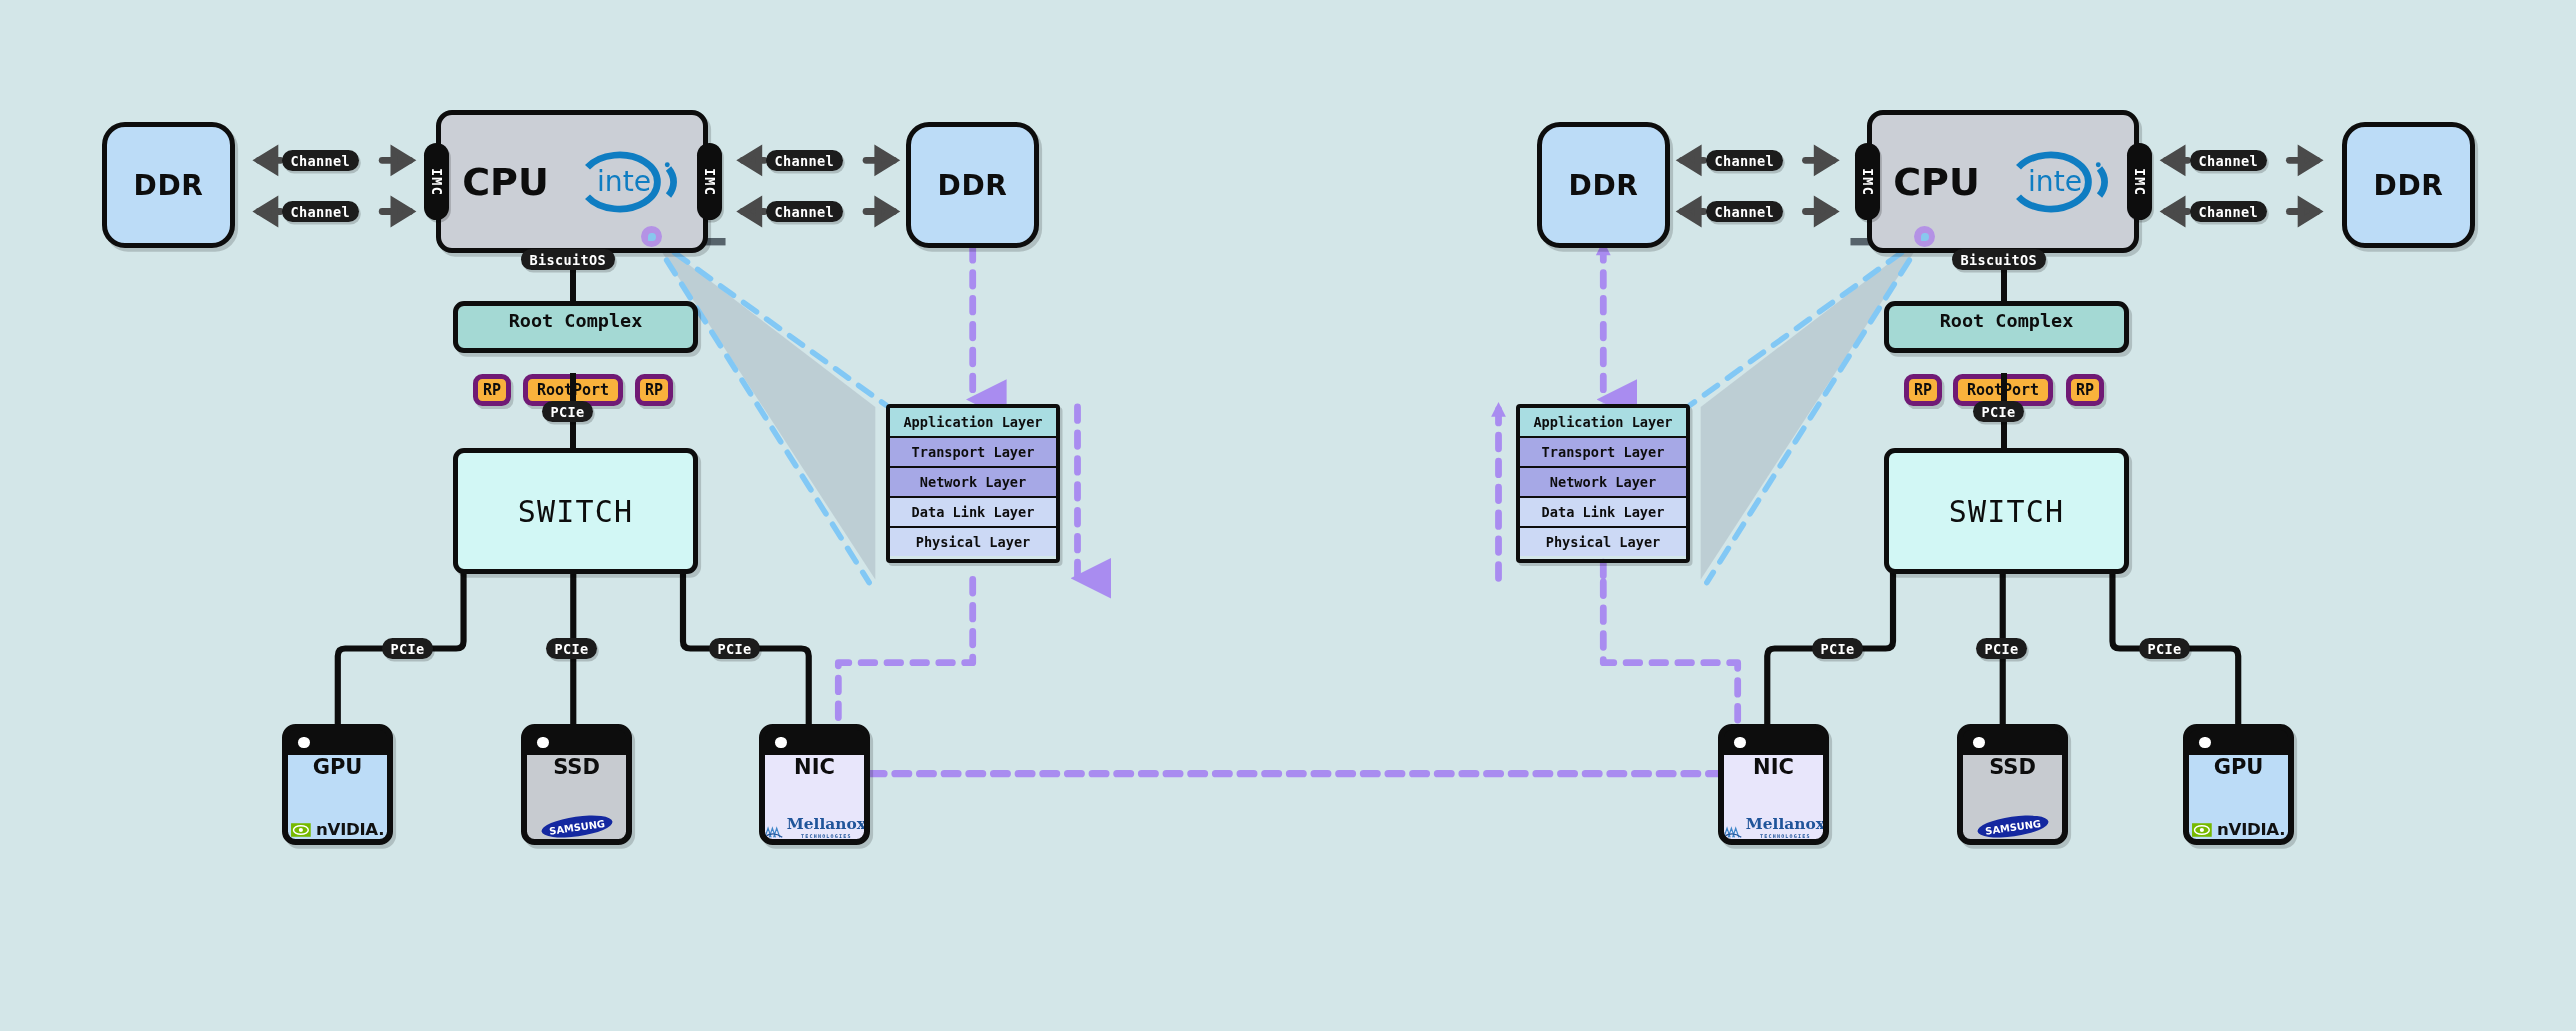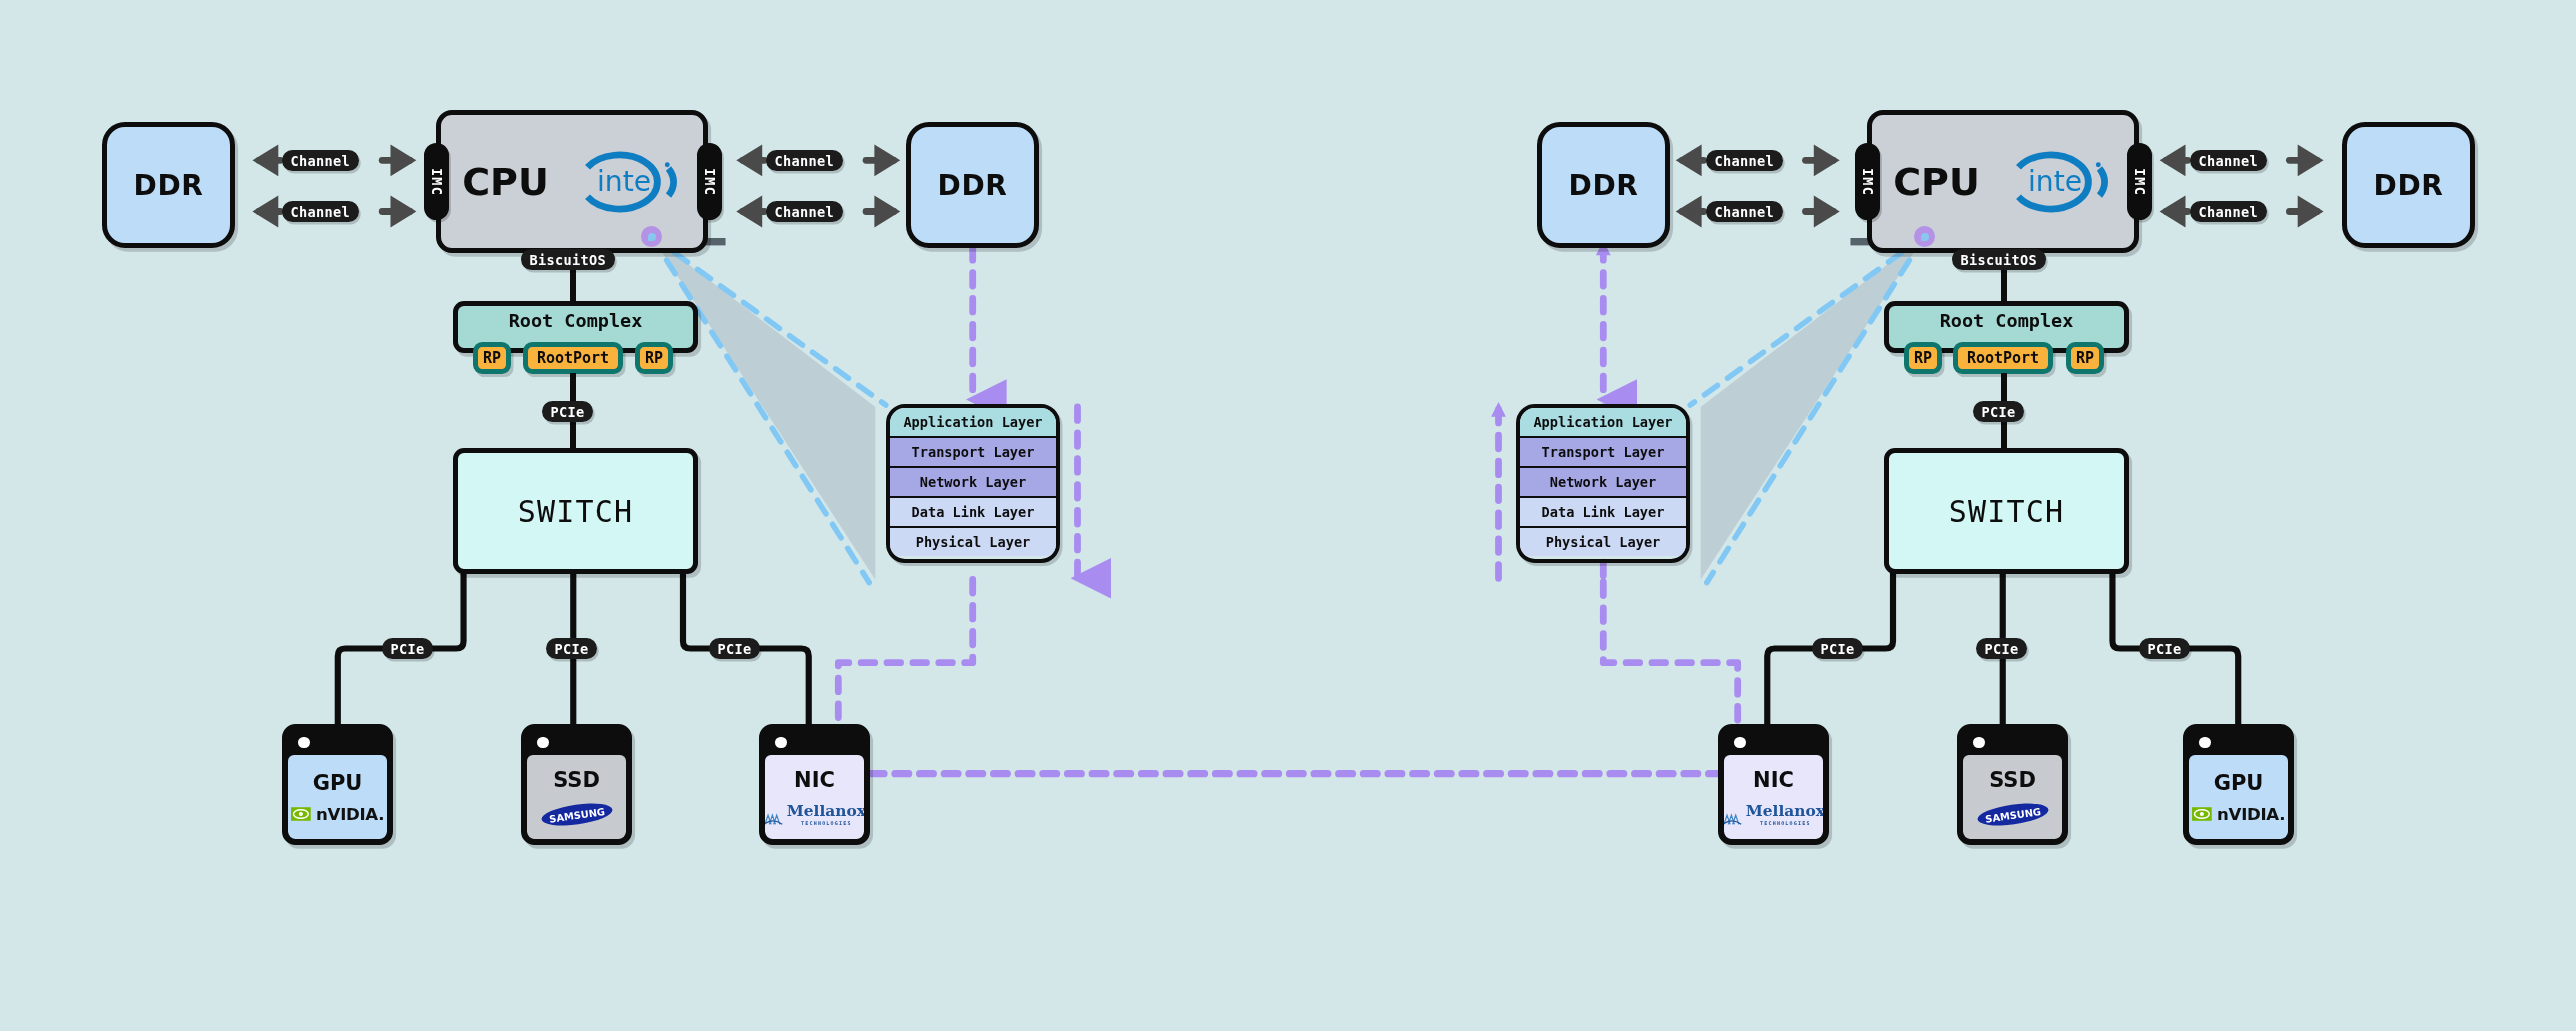--- a/index.html
+++ b/index.html
@@ -26,39 +26,39 @@
             color:#fff;font-size:13.6px;font-weight:bold;letter-spacing:1.2px;
             white-space:nowrap;font-family:"DejaVu Sans Mono",monospace;}
 
   .pill{position:absolute;background:#1c1c1c;color:#fff;border-radius:10.5px;
         font-size:13.6px;font-weight:bold;display:flex;align-items:center;
         justify-content:center;white-space:nowrap;padding:0 8.6px;height:21px;
         box-shadow:1.8px 2.5px 0 rgba(0,0,0,.18);letter-spacing:0.3px;}
 
   .rc{background:#a4d9d4;border-radius:11px;font-size:18.5px;font-weight:bold;
       color:#0d0d0d;padding-bottom:13.6px;}
-  .rp{position:absolute;background:#f9b23c;border:5px solid #0f766e;
+  .rp{position:absolute;background:#f9b23c;border:5px solid #701a75;
       border-radius:9.2px;display:flex;align-items:center;justify-content:center;
       font-size:15px;font-weight:bold;color:#0d0d0d;
-      box-shadow:2.5px 3.1px 0 rgba(0,0,0,.17);box-sizing:border-box;}
+      box-shadow:2.5px 3.1px 0 rgba(0,0,0,.17);box-sizing:border-box;margin-top:32px;}
 
   .switch{background:#d2f7f5;border-radius:11px;font-size:30px;color:#0d0d0d;
           letter-spacing:1.2px;}
 
   .dev{position:absolute;box-sizing:border-box;border:6.8px solid #0d0d0d;
        border-radius:13.6px;background:#0d0d0d;box-shadow:3.1px 3.7px 0 rgba(0,0,0,.17);
        overflow:hidden;}
   .dev-dot{position:absolute;left:10px;top:6.8px;width:11.7px;height:11.7px;
            border-radius:50%;background:#fff;}
   .dev-body{position:absolute;left:0;right:0;bottom:0;height:calc(100% - 25px);
-            display:flex;flex-direction:column;align-items:center;justify-content:center;gap:10px;border-radius:6px;}
+            display:flex;flex-direction:column;align-items:center;justify-content:space-between;gap:10px;}
   .dev-title{font-family:"DejaVu Sans",sans-serif;font-weight:bold;font-size:21px;color:#0d0d0d;}
 
   .stack{position:absolute;box-sizing:border-box;border:4.3px solid #0d0d0d;
-         border-radius:19px;overflow:hidden;box-shadow:2.5px 3.1px 0 rgba(0,0,0,.17);}
+         border-radius:4px;overflow:hidden;box-shadow:2.5px 3.1px 0 rgba(0,0,0,.17);}
   .layer{height:28px;display:flex;align-items:center;justify-content:center;
          font-size:13.6px;font-weight:bold;color:#0d0d0d;border-bottom:2.5px solid #0d0d0d;}
   .layer:last-child{border-bottom:none;}
 
   .wire{position:absolute;background:#0d0d0d;}
   .dot-marker{position:absolute;width:21px;height:21px;border-radius:50%;
               background:#b18ae8;opacity:.88;}
   .dot-marker::after{content:"";position:absolute;left:7.4px;top:6.8px;width:7.4px;height:8px;
                      border-radius:50% 50% 50% 10%;background:#7fc8f2;}
   svg.ov{position:absolute;left:0;top:0;width:2576px;height:1032px;

